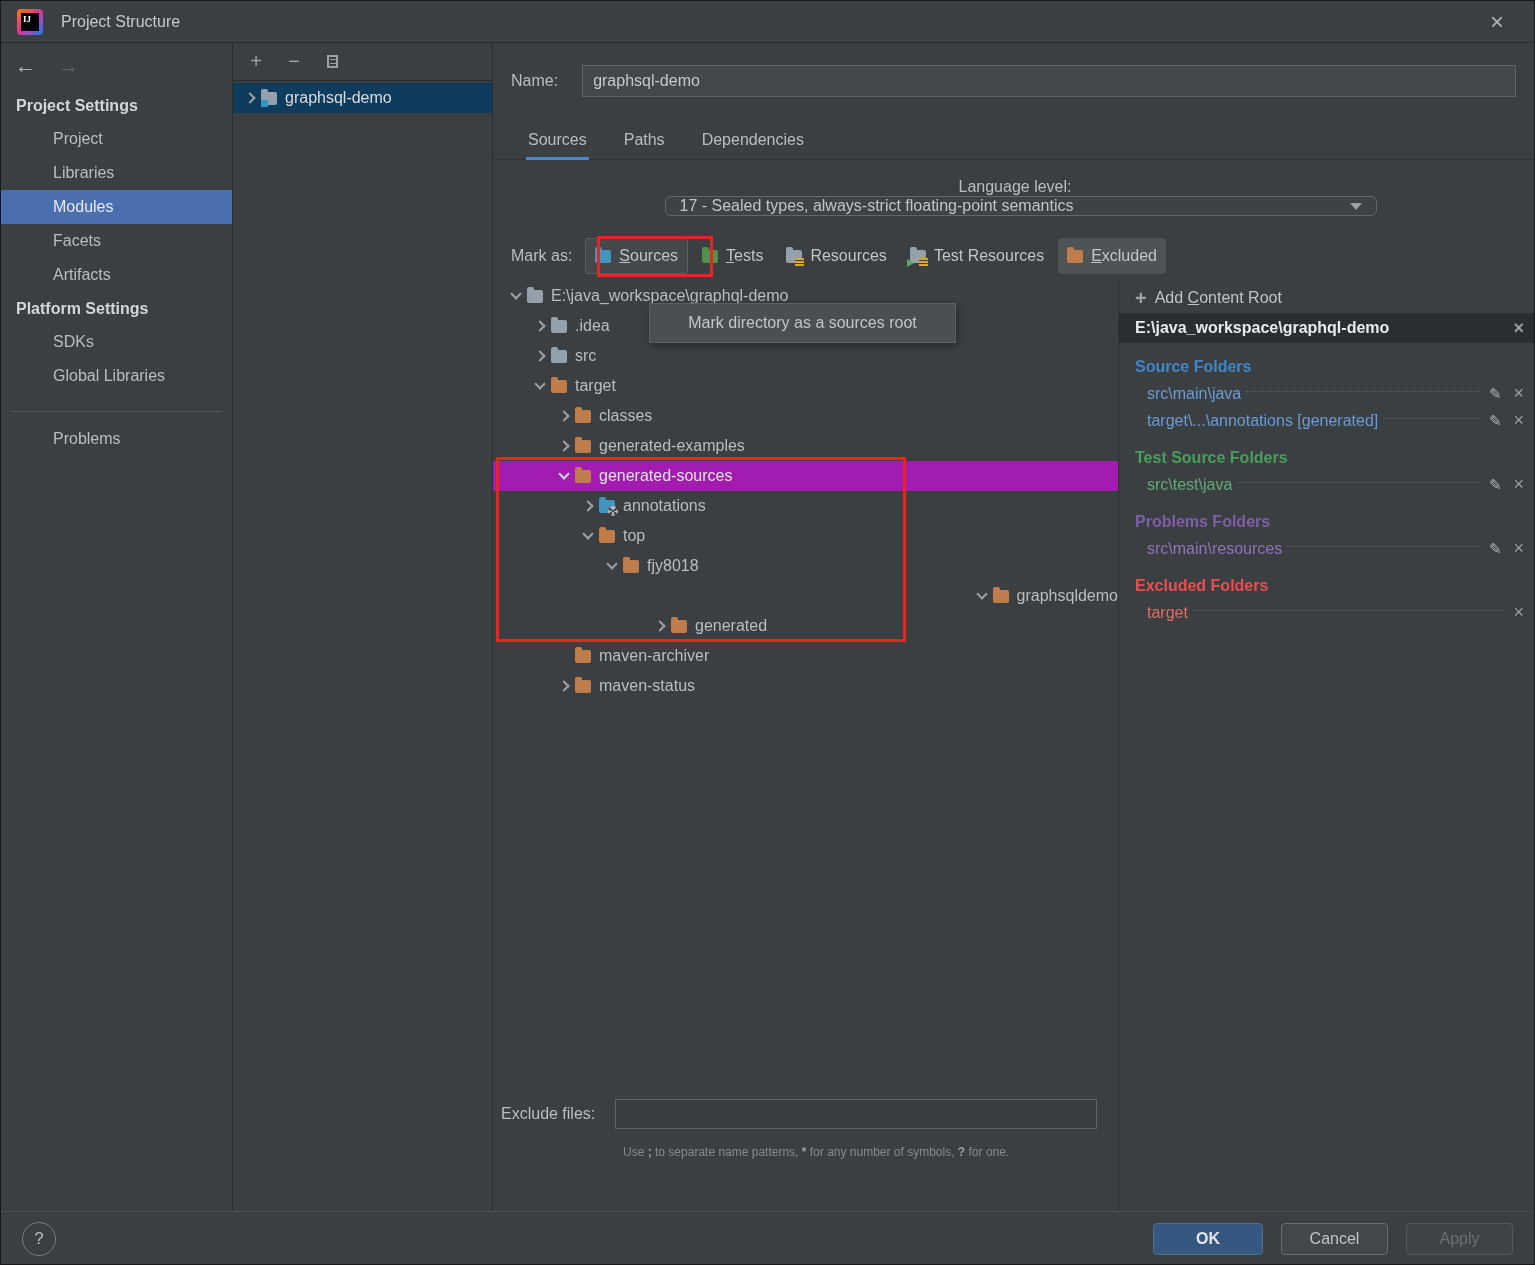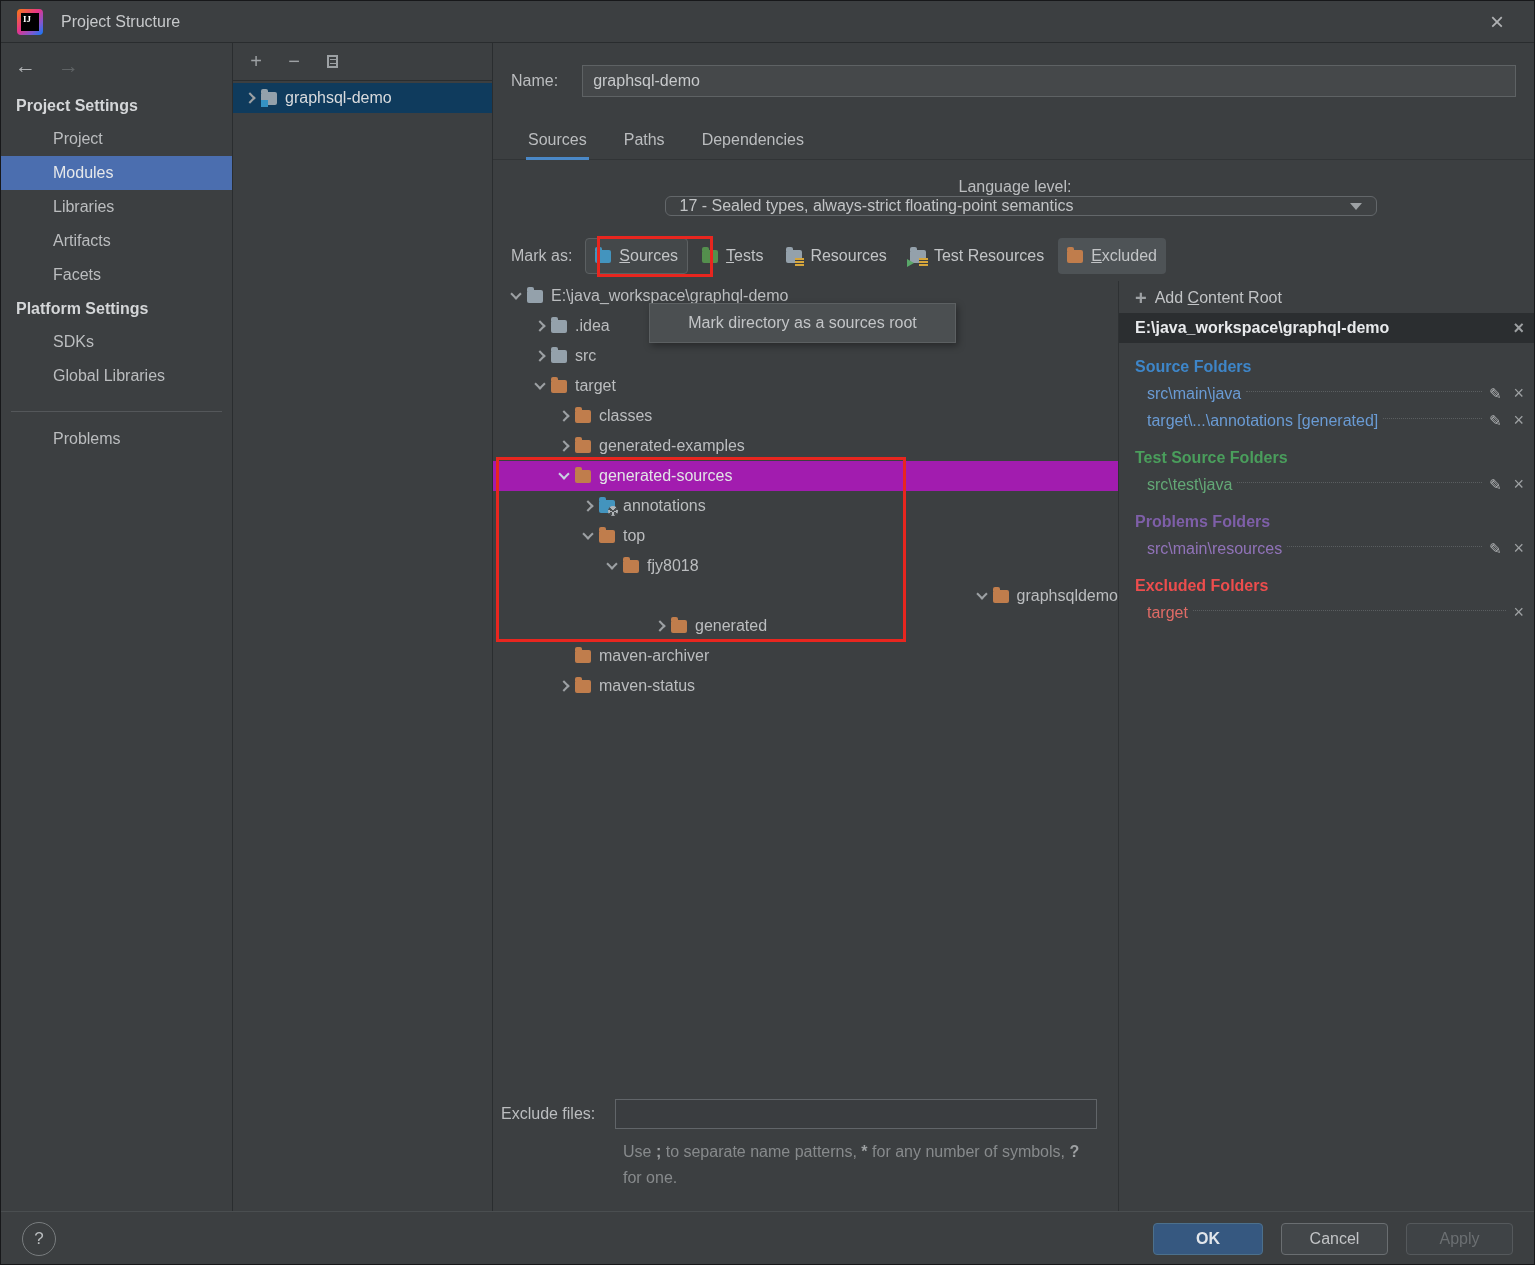--- a/index.html
+++ b/index.html
@@ -77,21 +77,21 @@
   .mk-btn.raised{background:#4E5356;}
   
   #split{display:flex;height:930px;}
   #treepane{width:625px;position:relative;}
   .tree-row{height:30px;display:flex;align-items:center;font-size:16px;color:#BBBDBF;cursor:default;}
   .tree-row.sel{background:#a21caf;color:#E2E4E6;}
   .tree-row.sel .chev{border-color:#C9D2E2;}
   #exclude-row{position:absolute;left:0;top:818px;width:625px;display:flex;align-items:center;}
   #exclude-row label{padding-left:8px;width:122px;font-size:16px;}
   #exclude-input{width:482px;height:30px;background:#3A3D40;border:1px solid #616569;outline:none;color:#C7C9CB;font-family:inherit;font-size:15px;padding:0 8px;}
-  #exclude-hint{position:absolute;left:130px;top:858px;width:458px;line-height:26px;font-size:16px;color:#878A8C;}
+  #exclude-hint{position:absolute;left:130px;top:858px;width:458px;line-height:26px;font-size:12px;color:#878A8C;}
   #exclude-hint b{color:#9EA1A3;}
   
   #rightpane{width:418px;border-left:1px solid #2E3133;padding-top:2px;}
   #rp-add{height:30px;display:flex;align-items:center;padding-left:16px;font-size:16px;color:#C2C4C6;}
   #rp-add .plus{font-size:20px;font-weight:bold;color:#9DA1A4;margin-right:8px;}
   #rp-root{height:30px;background:#2B2E30;display:flex;align-items:center;justify-content:space-between;
     padding:0 12px 0 16px;font-weight:bold;font-size:16px;color:#E8EAEC;}
   .rp-x{color:#9DA0A2;font-size:18px;cursor:default;}
   .rp-title{margin:11px 0 0 16px;font-weight:bold;font-size:16px;height:26px;line-height:26px;}
   .rp-item{height:27px;display:flex;align-items:center;padding:0 12px 0 28px;font-size:16px;}
@@ -132,24 +132,24 @@
   </div>
 
   <div id="leftnav">
     <div class="nav-arrows">
       <span class="arrow-back">←</span>
       <span class="arrow-fwd">→</span>
     </div>
     <div id="nav-sections">
         <div class="nav-header">Project Settings</div>
         <div class="nav-item">Project</div>
+        <div class="nav-item">Libraries</div>
         <div class="nav-item sel">Modules</div>
-        <div class="nav-item">Libraries</div>
+        <div class="nav-item">Facets</div>
         <div class="nav-item">Artifacts</div>
-        <div class="nav-item">Facets</div>
         <div class="nav-header">Platform Settings</div>
         <div class="nav-item">SDKs</div>
         <div class="nav-item">Global Libraries</div>
         <div class="nav-divider"></div>
         <div class="nav-item">Problems</div>
       </div>
   </div>
 
   <div id="modpanel">
     <div id="modtoolbar">

